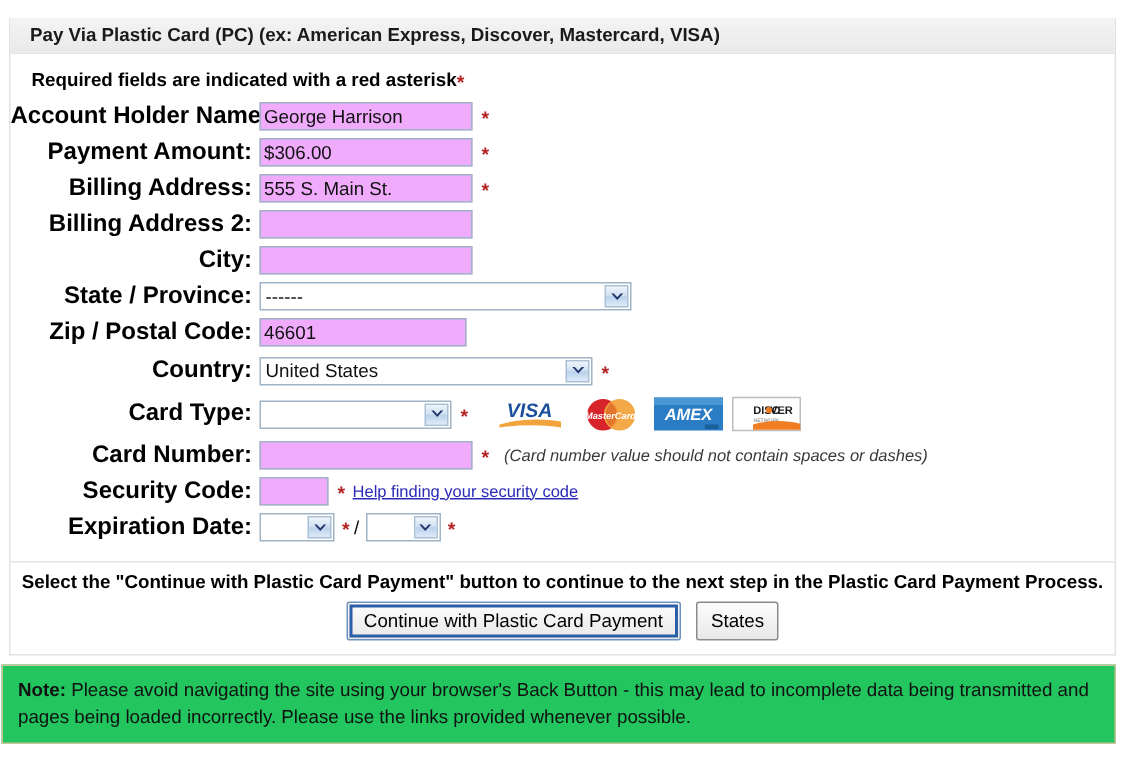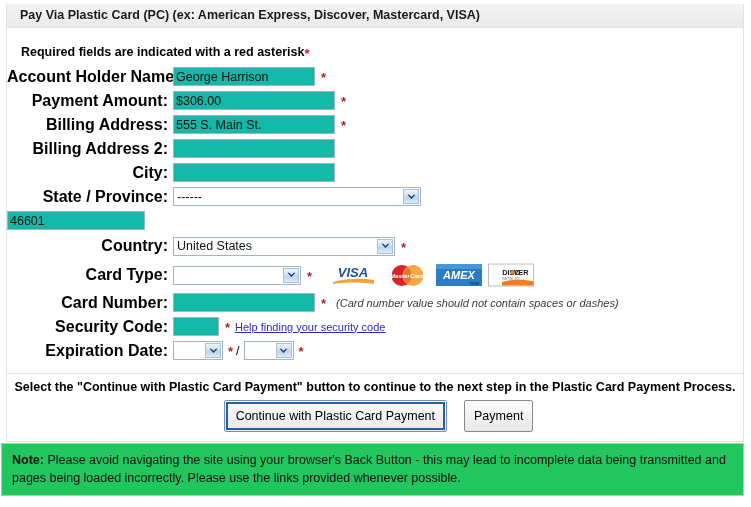--- a/index.html
+++ b/index.html
@@ -13,21 +13,21 @@
     height: 507px;
     overflow: hidden;
     font-size: 12px;
     color: #000000;
   }
 
   
   .panel {
     position: absolute;
     left: 6px;
-    top: 4px;
+    top: 12px;
     width: 738px;
     border-left: 1px solid #e2e2e2;
     border-right: 1px solid #e2e2e2;
     border-bottom: 1px solid #e2e2e2;
     box-sizing: border-box;
     background: #ffffff;
   }
 
   .panel-header {
     height: 23px;
@@ -36,21 +36,21 @@
     border-bottom: 1px solid #e4e4e4;
     padding-left: 13px;
     font-size: 12.5px;
     font-weight: bold;
     color: #1a1a1a;
     white-space: nowrap;
     overflow: hidden;
   }
 
   .required-note {
-    padding: 17px 0 6px 14px;
+    padding: 10px 0 6px 14px;
     font-size: 12.5px;
     font-weight: bold;
     color: #000;
     white-space: nowrap;
   }
 
   .ast {
     color: #b52020;
     font-weight: bold;
     font-size: 13px;
@@ -93,26 +93,26 @@
     white-space: nowrap;
   }
 
   input.txt {
     font-family: "Liberation Sans", sans-serif;
     font-size: 12.5px;
     color: #111;
     height: 19px;
     box-sizing: border-box;
     border: 1px solid #9fb4c6;
-    background: #14b8a6;
+    background: #f0abfc;
     padding: 0 2px;
     outline: none;
   }
   input.txt.w-name    { width: 142px; }
-  input.txt.w-addr    { width: 162px; }
+  input.txt.w-addr    { width: 142px; }
   input.txt.w-zip     { width: 138px; }
   input.txt.w-card    { width: 142px; }
   input.txt.w-cvv     { width: 46px; }
 
   
   .sel {
     position: relative;
     height: 19px;
     box-sizing: border-box;
     border: 1px solid #9fb4c6;
@@ -205,24 +205,23 @@
     padding-bottom: 9px;
   }
   button.btn {
     font-family: "Liberation Sans", sans-serif;
     font-size: 12.5px;
     color: #000;
     background: linear-gradient(to bottom, #fdfdfd 0%, #f2f2f2 50%, #e8e8e8 100%);
     border: 1px solid #8a8a8a;
     border-radius: 2px;
     padding: 2px 9px;
-    height: 32px;
+    height: 26px;
     box-sizing: border-box;
     cursor: pointer;
-    margin-left: 7px;
   }
   button.btn.primary {
     outline: 2px solid #2a5fa8;
     outline-offset: -4px;
     border: 1px solid #6f91bf;
     padding: 2px 11px;
   }
 
   
   .note {
@@ -299,20 +298,21 @@
           <span class="arrow">
             <svg width="9" height="6" viewBox="0 0 9 6">
                 <path d="M0.5 0.7 L4.5 5 L8.5 0.7 L6.8 0.7 L4.5 3.1 L2.2 0.7 Z" fill="#23336b"></path>
               </svg>
           </span>
         </div>
       </div>
     </div>
 
     <div class="row">
+      <div class="lbl">Zip / Postal Code:</div>
       <div class="ctrl">
         <input class="txt w-zip" type="text" value="46601" style="">
       </div>
     </div>
 
     <div class="row" style="height:26px;">
       <div class="lbl">Country:</div>
       <div class="ctrl">
         <div class="sel w-country">
           <span class="sel-text">United States</span>
@@ -419,20 +419,20 @@
     </div>
 
   </div>
 
   <div class="footer-sep"></div>
 
   <div class="instruction">Select the "Continue with Plastic Card Payment" button to continue to the next step in the Plastic Card Payment Process.</div>
 
   <div class="buttons">
     <button class="btn primary" type="button">Continue with Plastic Card Payment</button>
-    <button class="btn" type="button">Payment</button>
+    <button class="btn" type="button">States</button>
   </div>
 
 </div>
 
 <div class="note">
   <b>Note:</b><span> Please avoid navigating the site using your browser's Back Button - this may lead to incomplete data being transmitted and pages being loaded incorrectly. Please use the links provided whenever possible.</span>
 </div>
 
 </body></html>

